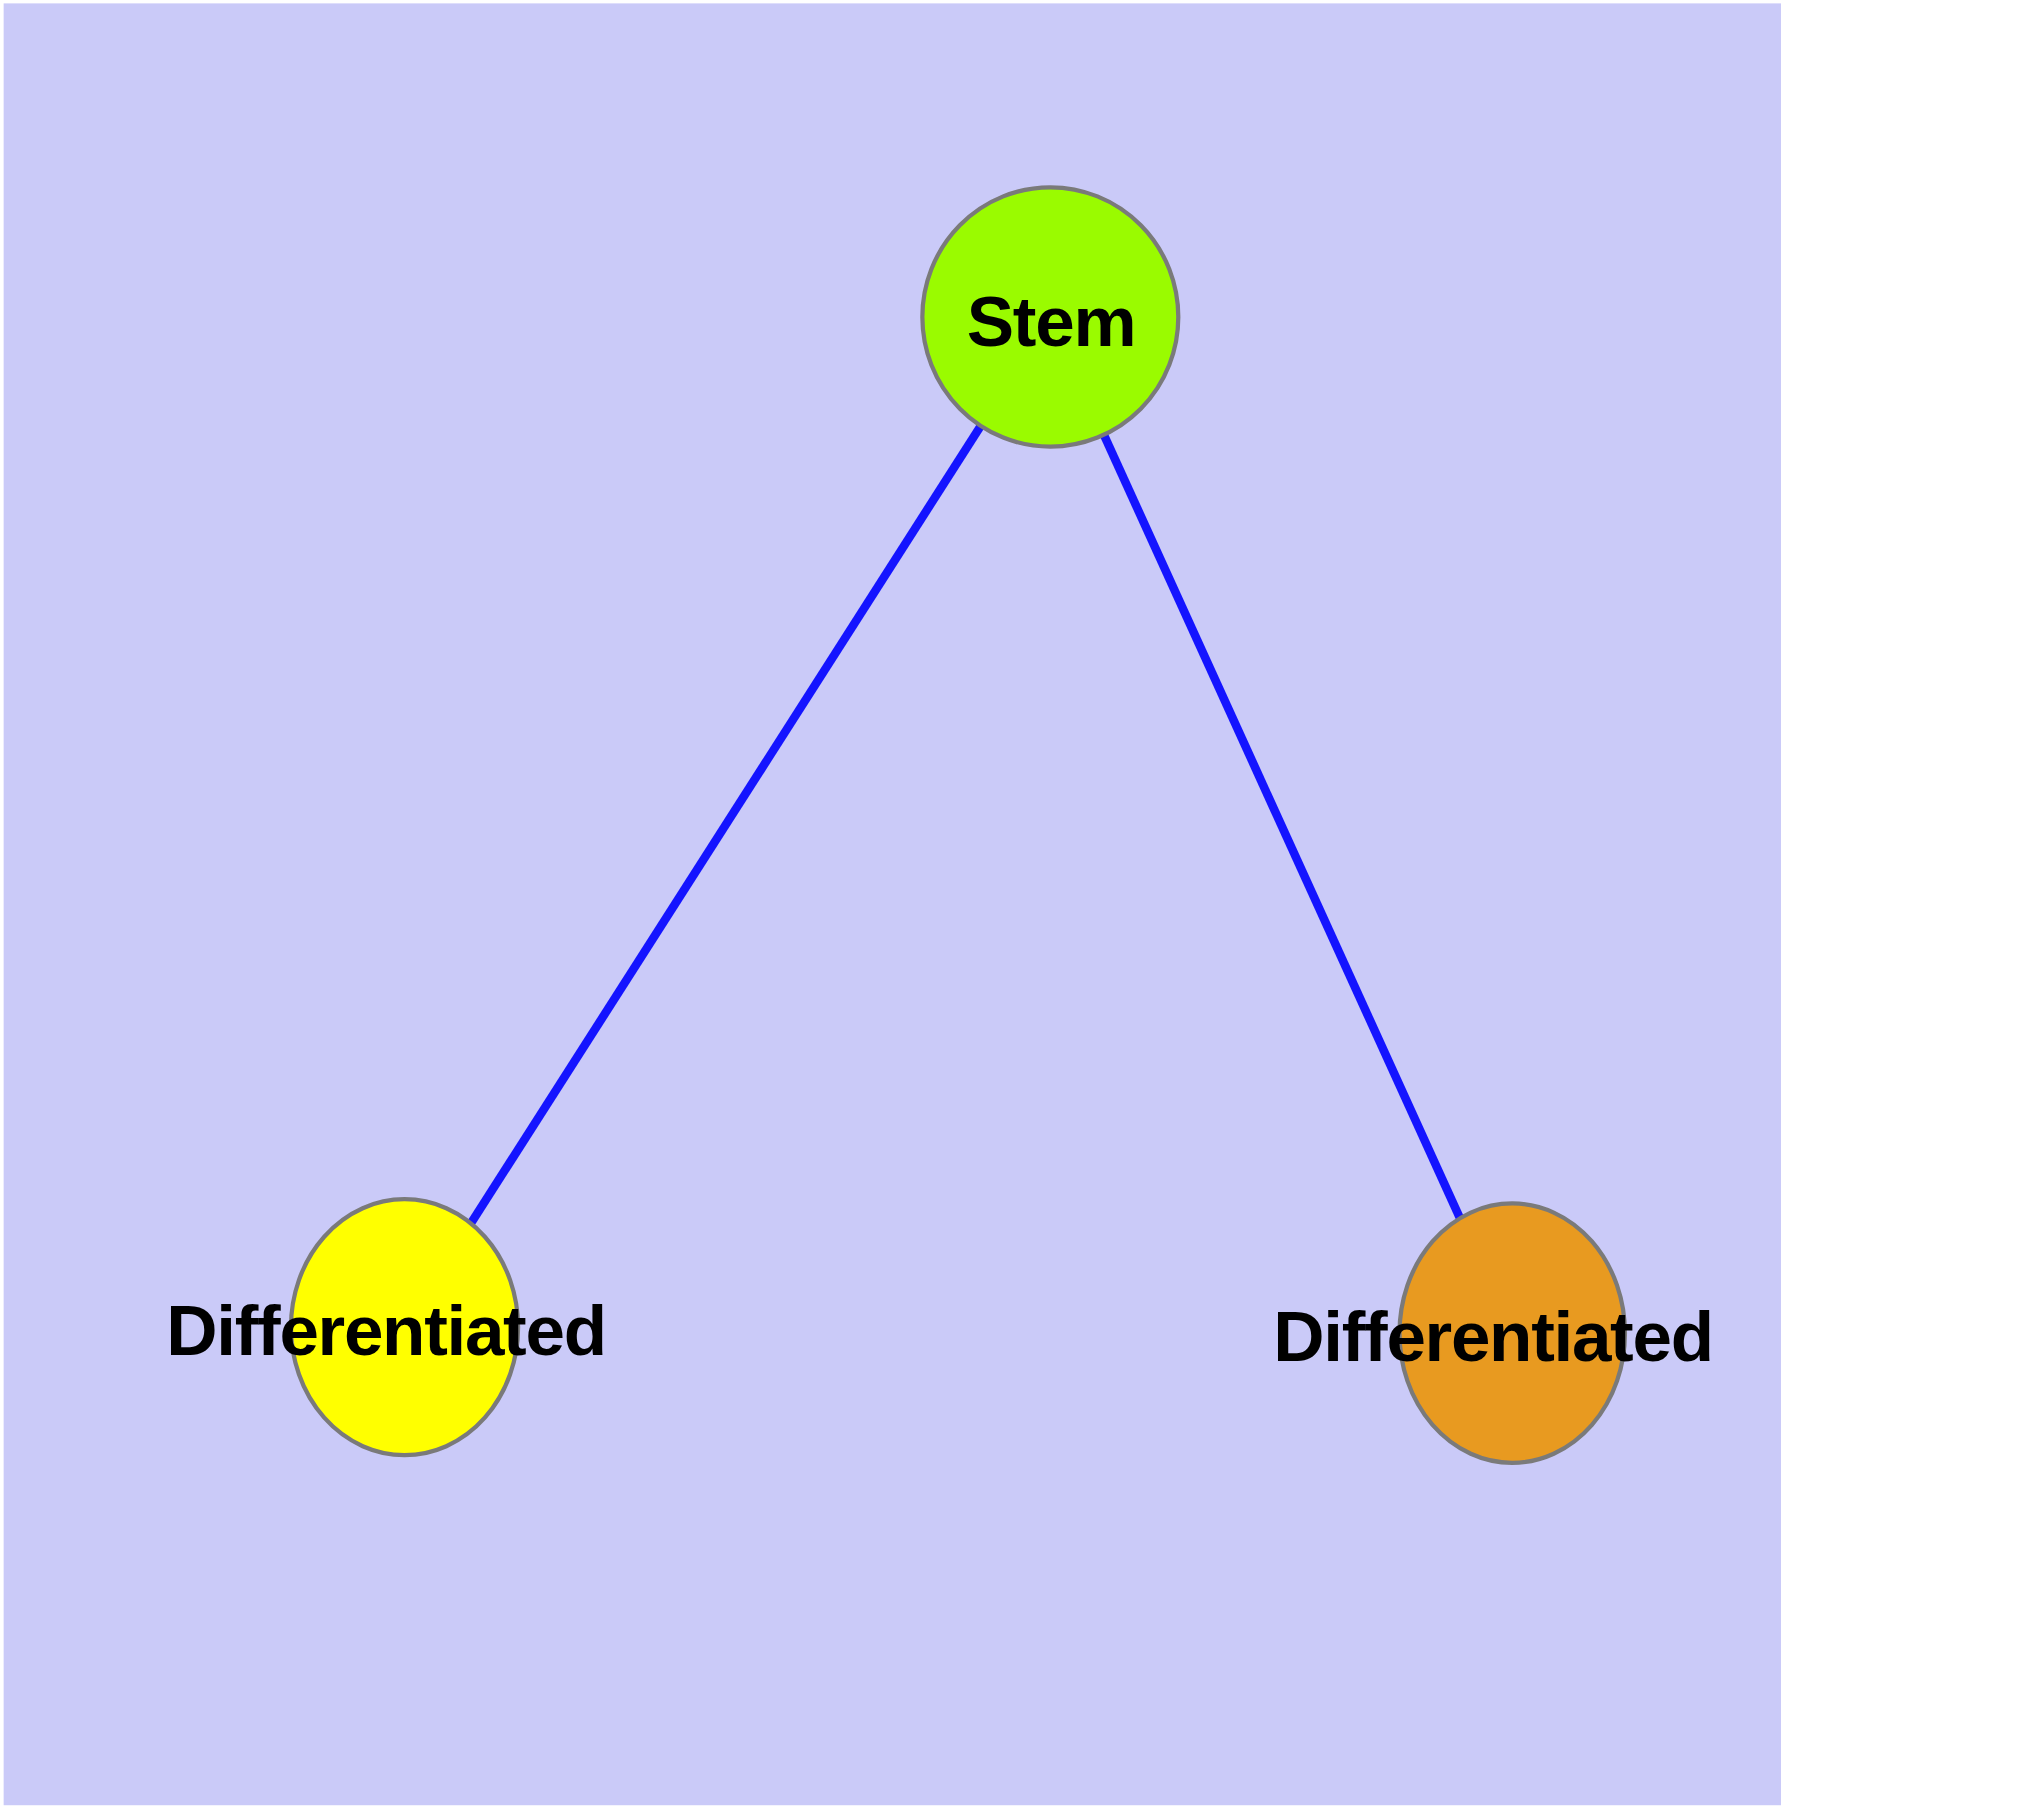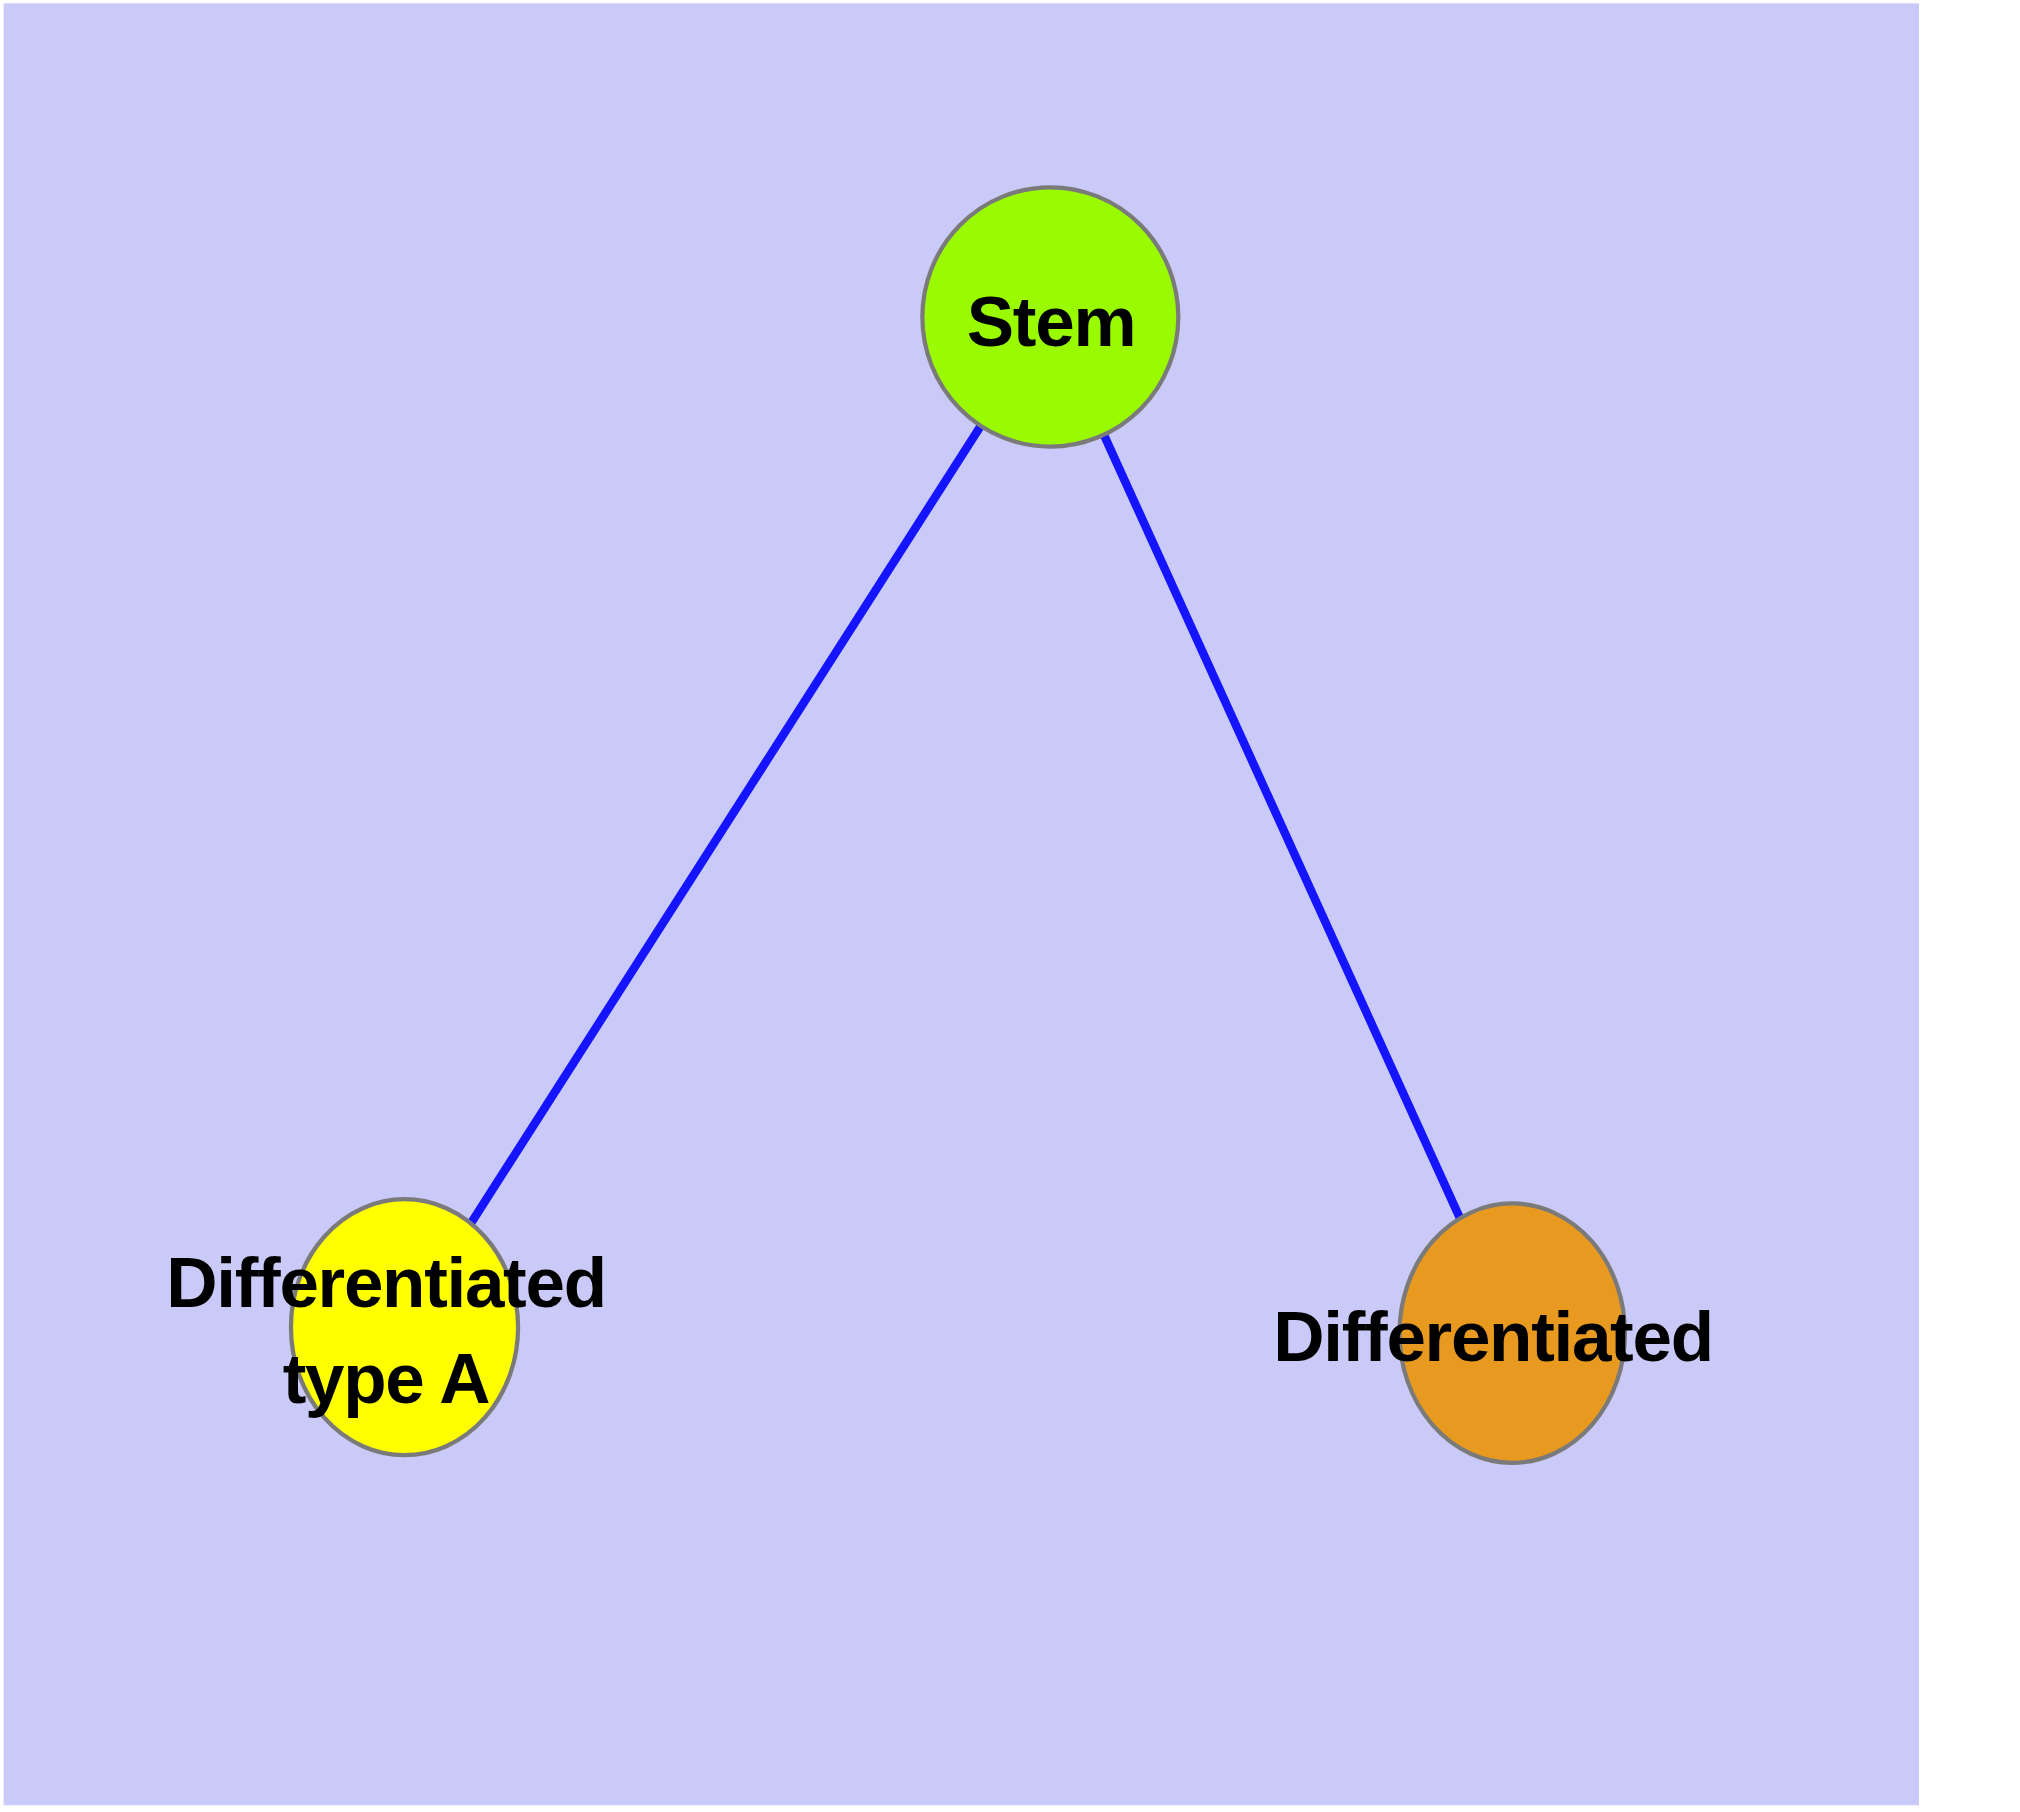--- a/index.html
+++ b/index.html
@@ -3,21 +3,21 @@
 <meta charset="utf-8">
 <style>
   html, body {
     margin: 0;
     padding: 0;
     background: #ffffff;
     font-family: "Liberation Sans", "DejaVu Sans", sans-serif;
   }
   .stage {
     position: relative;
-    width: 1919px;
+    width: 1781px;
     height: 1812px;
     background: #ffffff;
     overflow: hidden;
   }
   .stage svg {
     position: absolute;
     left: 0;
     top: 0;
     display: block;
   }
@@ -50,21 +50,20 @@
     <ellipse cx="477" cy="1566" rx="134" ry="151" stroke-width="5" stroke="#7A7A7A" fill="#FFFF00"></ellipse>
     <ellipse cx="1784" cy="1573" rx="133" ry="153" stroke-width="5" stroke="#7A7A7A" fill="#E89A20"></ellipse>
   </svg>
 
   <div class="node-label" style="left:1051px; top:322px;">
     <div>Stem</div>
   </div>
 
   <div class="node-label" style="left:386px; top:1331px;">
     <div>Differentiated</div>
-    <div>type A</div>
   </div>
 
   <div class="node-label" style="left:1493px; top:1337px;">
     <div>Differentiated</div>
   </div>
 
 </div>
 
 
 </body></html>

